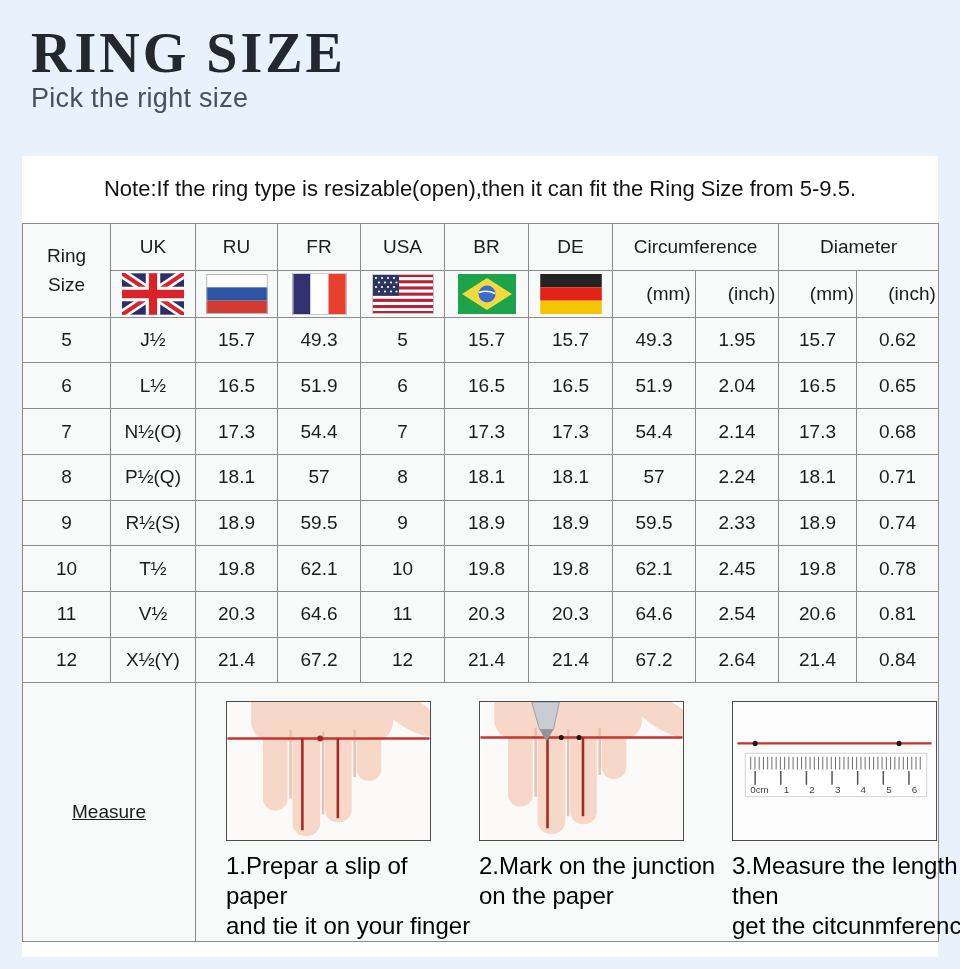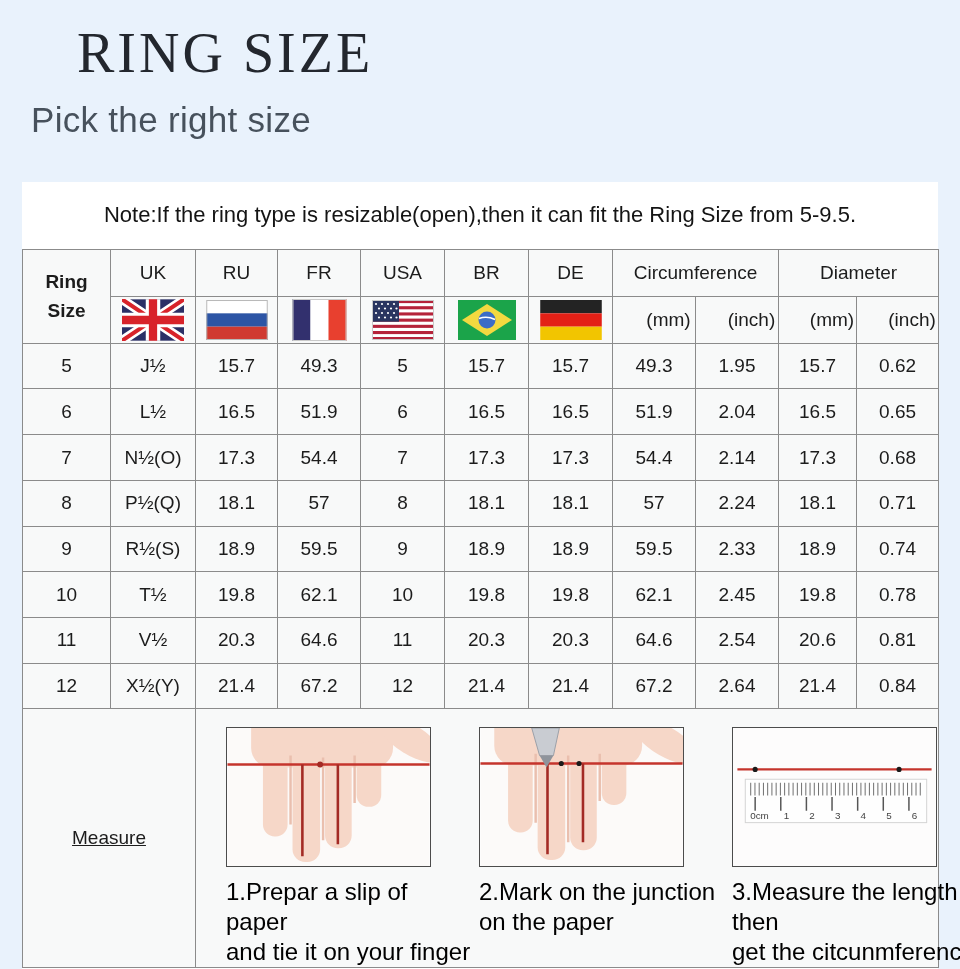--- a/index.html
+++ b/index.html
@@ -7,30 +7,28 @@
   body {
     height: 969px;
     background: #e9f2fc;
     font-family: "Liberation Sans", sans-serif;
     color: #1f1f1f;
     overflow: hidden;
   }
   .header { padding: 24px 0 0 31px; }
   .title {
     font-family: "Liberation Serif", serif;
-    font-weight: 400;
+    font-weight: 700;
     font-size: 56px;
     letter-spacing: 3px;
     color: #23272e;
     line-height: 1.05;
-    margin-left: 46px;
   }
   .subtitle {
-    margin-top: 17px;
-    font-size: 35px;
+    font-size: 27px;
     color: #47515c;
     letter-spacing: 0.3px;
   }
   .sheet {
     width: 916px;
     margin: 42px 0 0 22px;
     background: #ffffff;
     padding-bottom: 15px;
   }
   .note {
@@ -51,21 +49,21 @@
     border: 1px solid #8b8b8b;
     background: #f8f9f9;
     text-align: center;
     vertical-align: middle;
     font-weight: 400;
     font-size: 19px;
     color: #1c1c1c;
   }
   .size-table thead tr { height: 47px; }
   .size-table tbody tr { height: 45.7px; }
-  .ringsize-cell div { line-height: 1.55; font-weight: bold; }
+  .ringsize-cell div { line-height: 1.55; }
   .unit-cell { font-size: 18px; padding-left: 29px; }
   .flag-cell svg { vertical-align: middle; }
   .measure-row { height: 230px; }
   .measure-label-cell { font-size: 28px; text-decoration: underline; }
   .steps-cell { vertical-align: top; }
   .steps-wrap {
     display: flex;
     gap: 48px;
     padding: 18px 0 0 6px;
     text-align: left;

